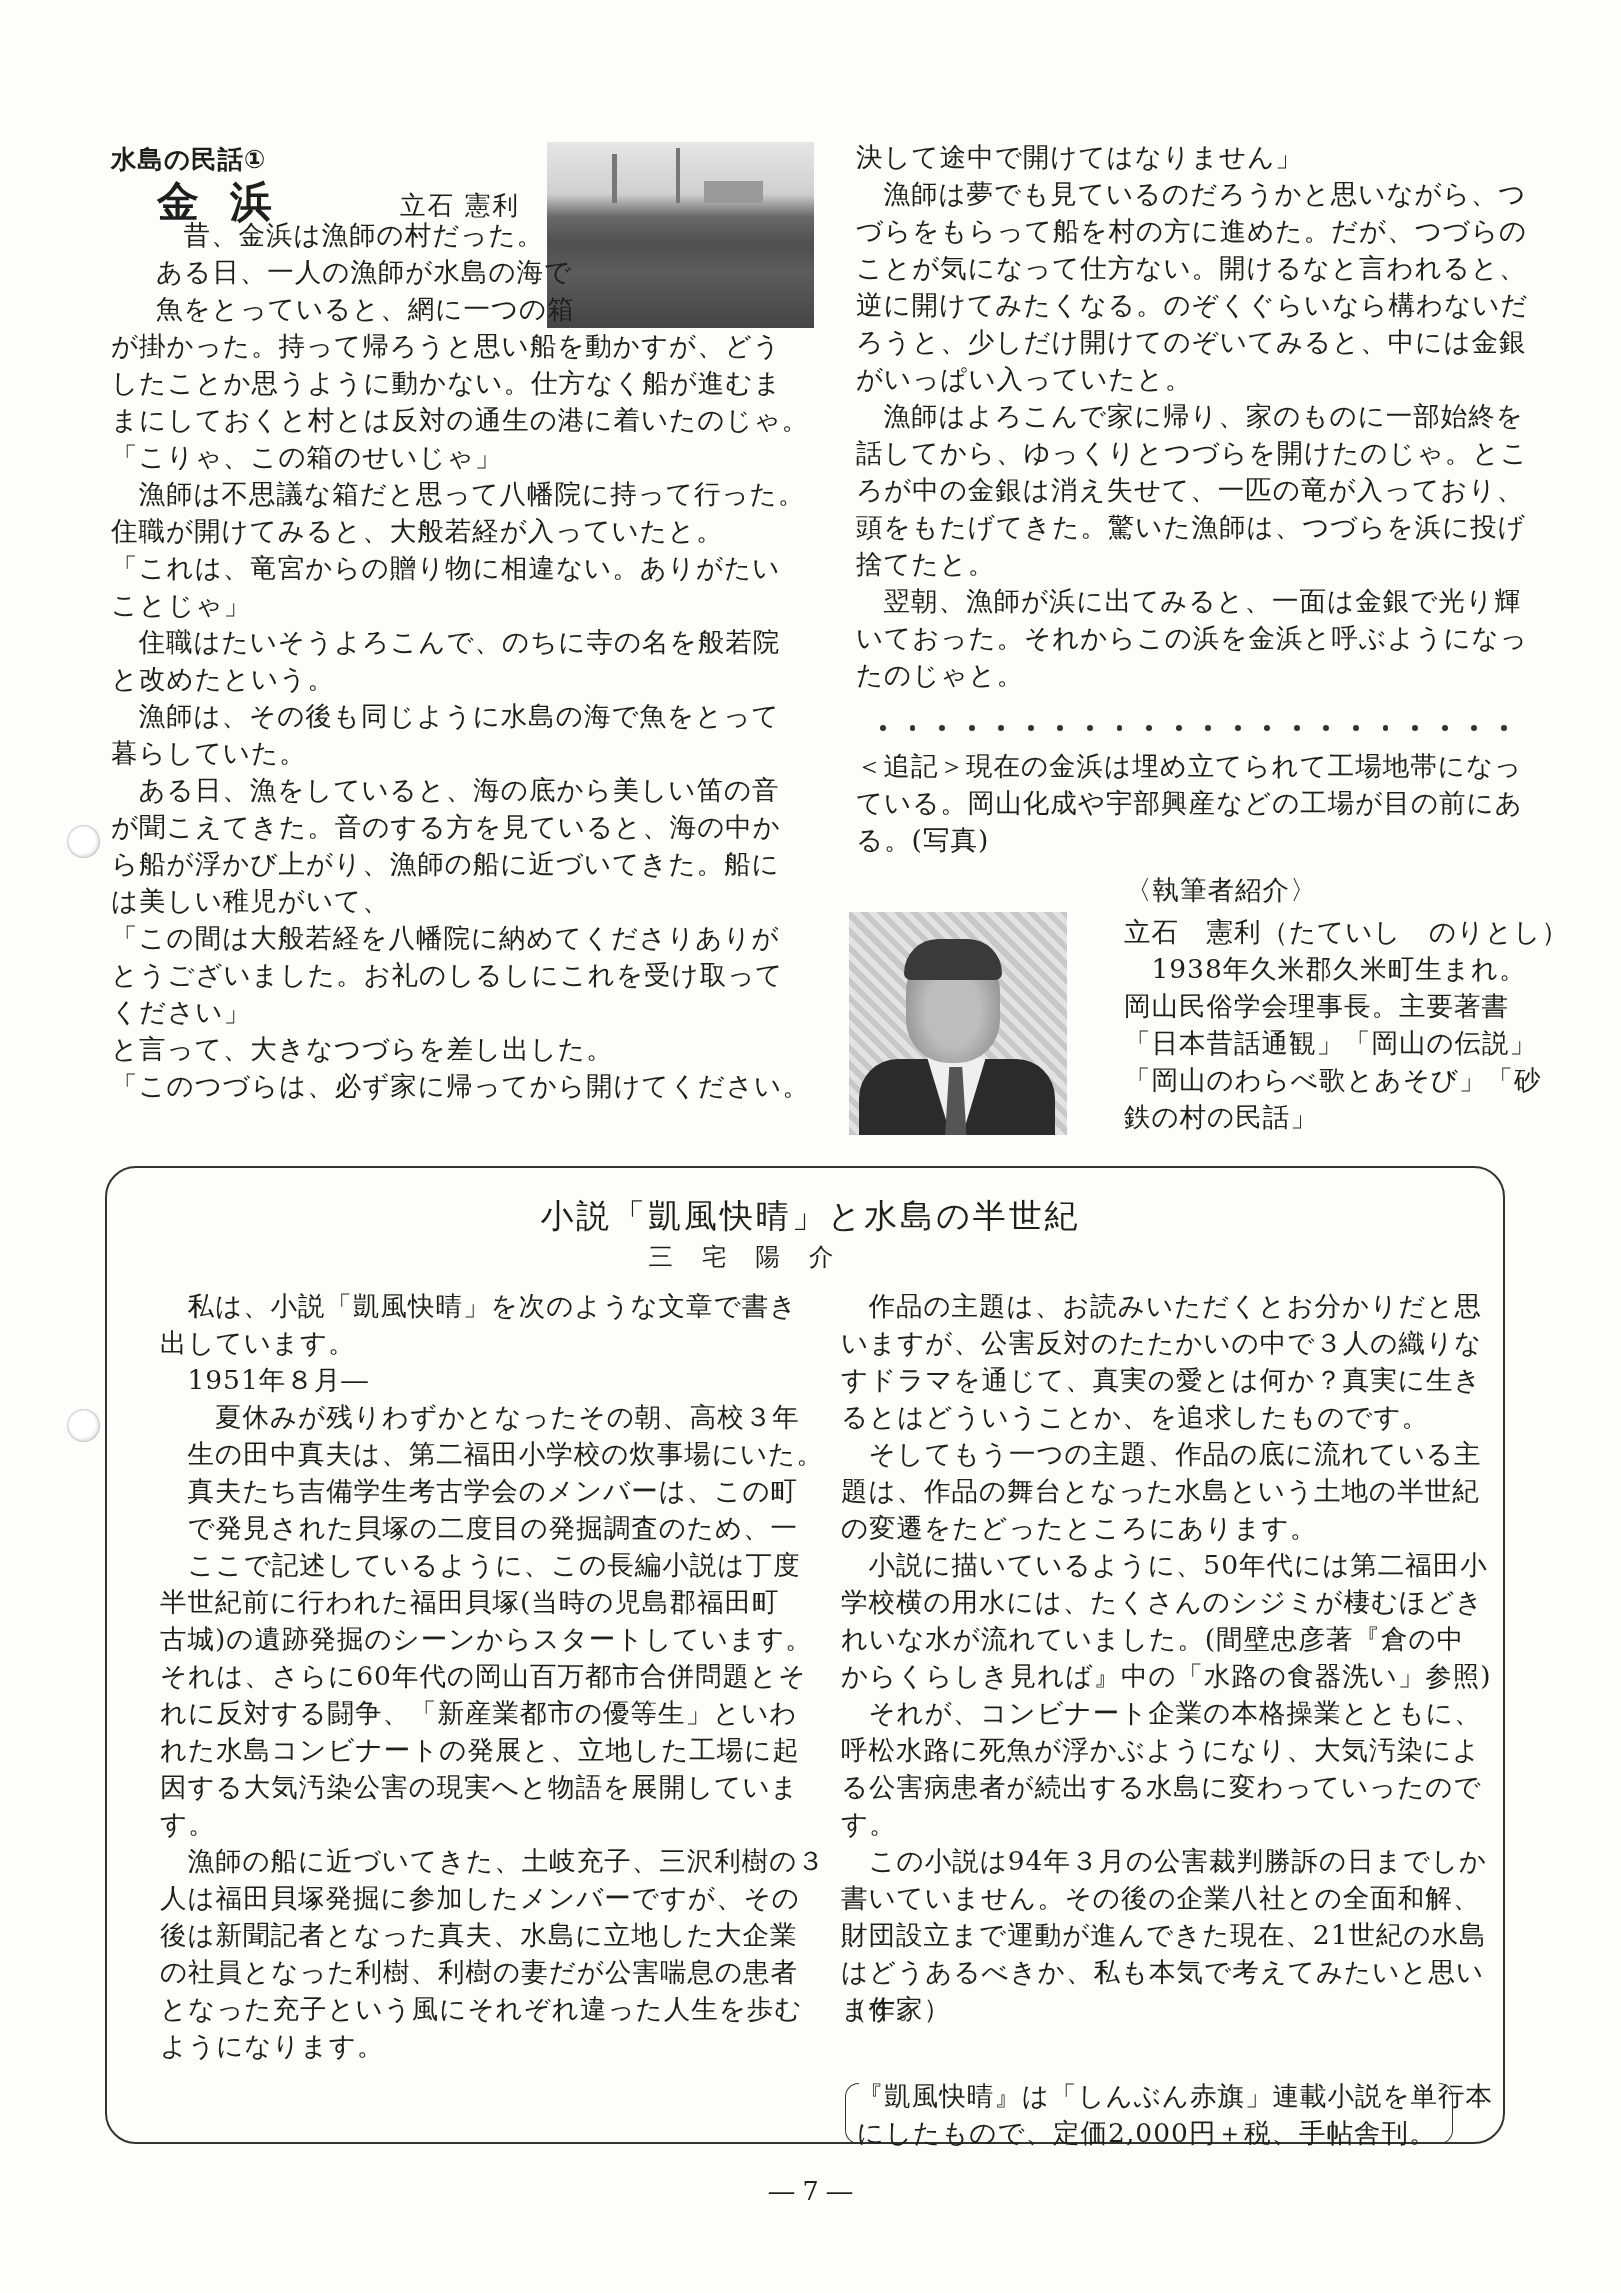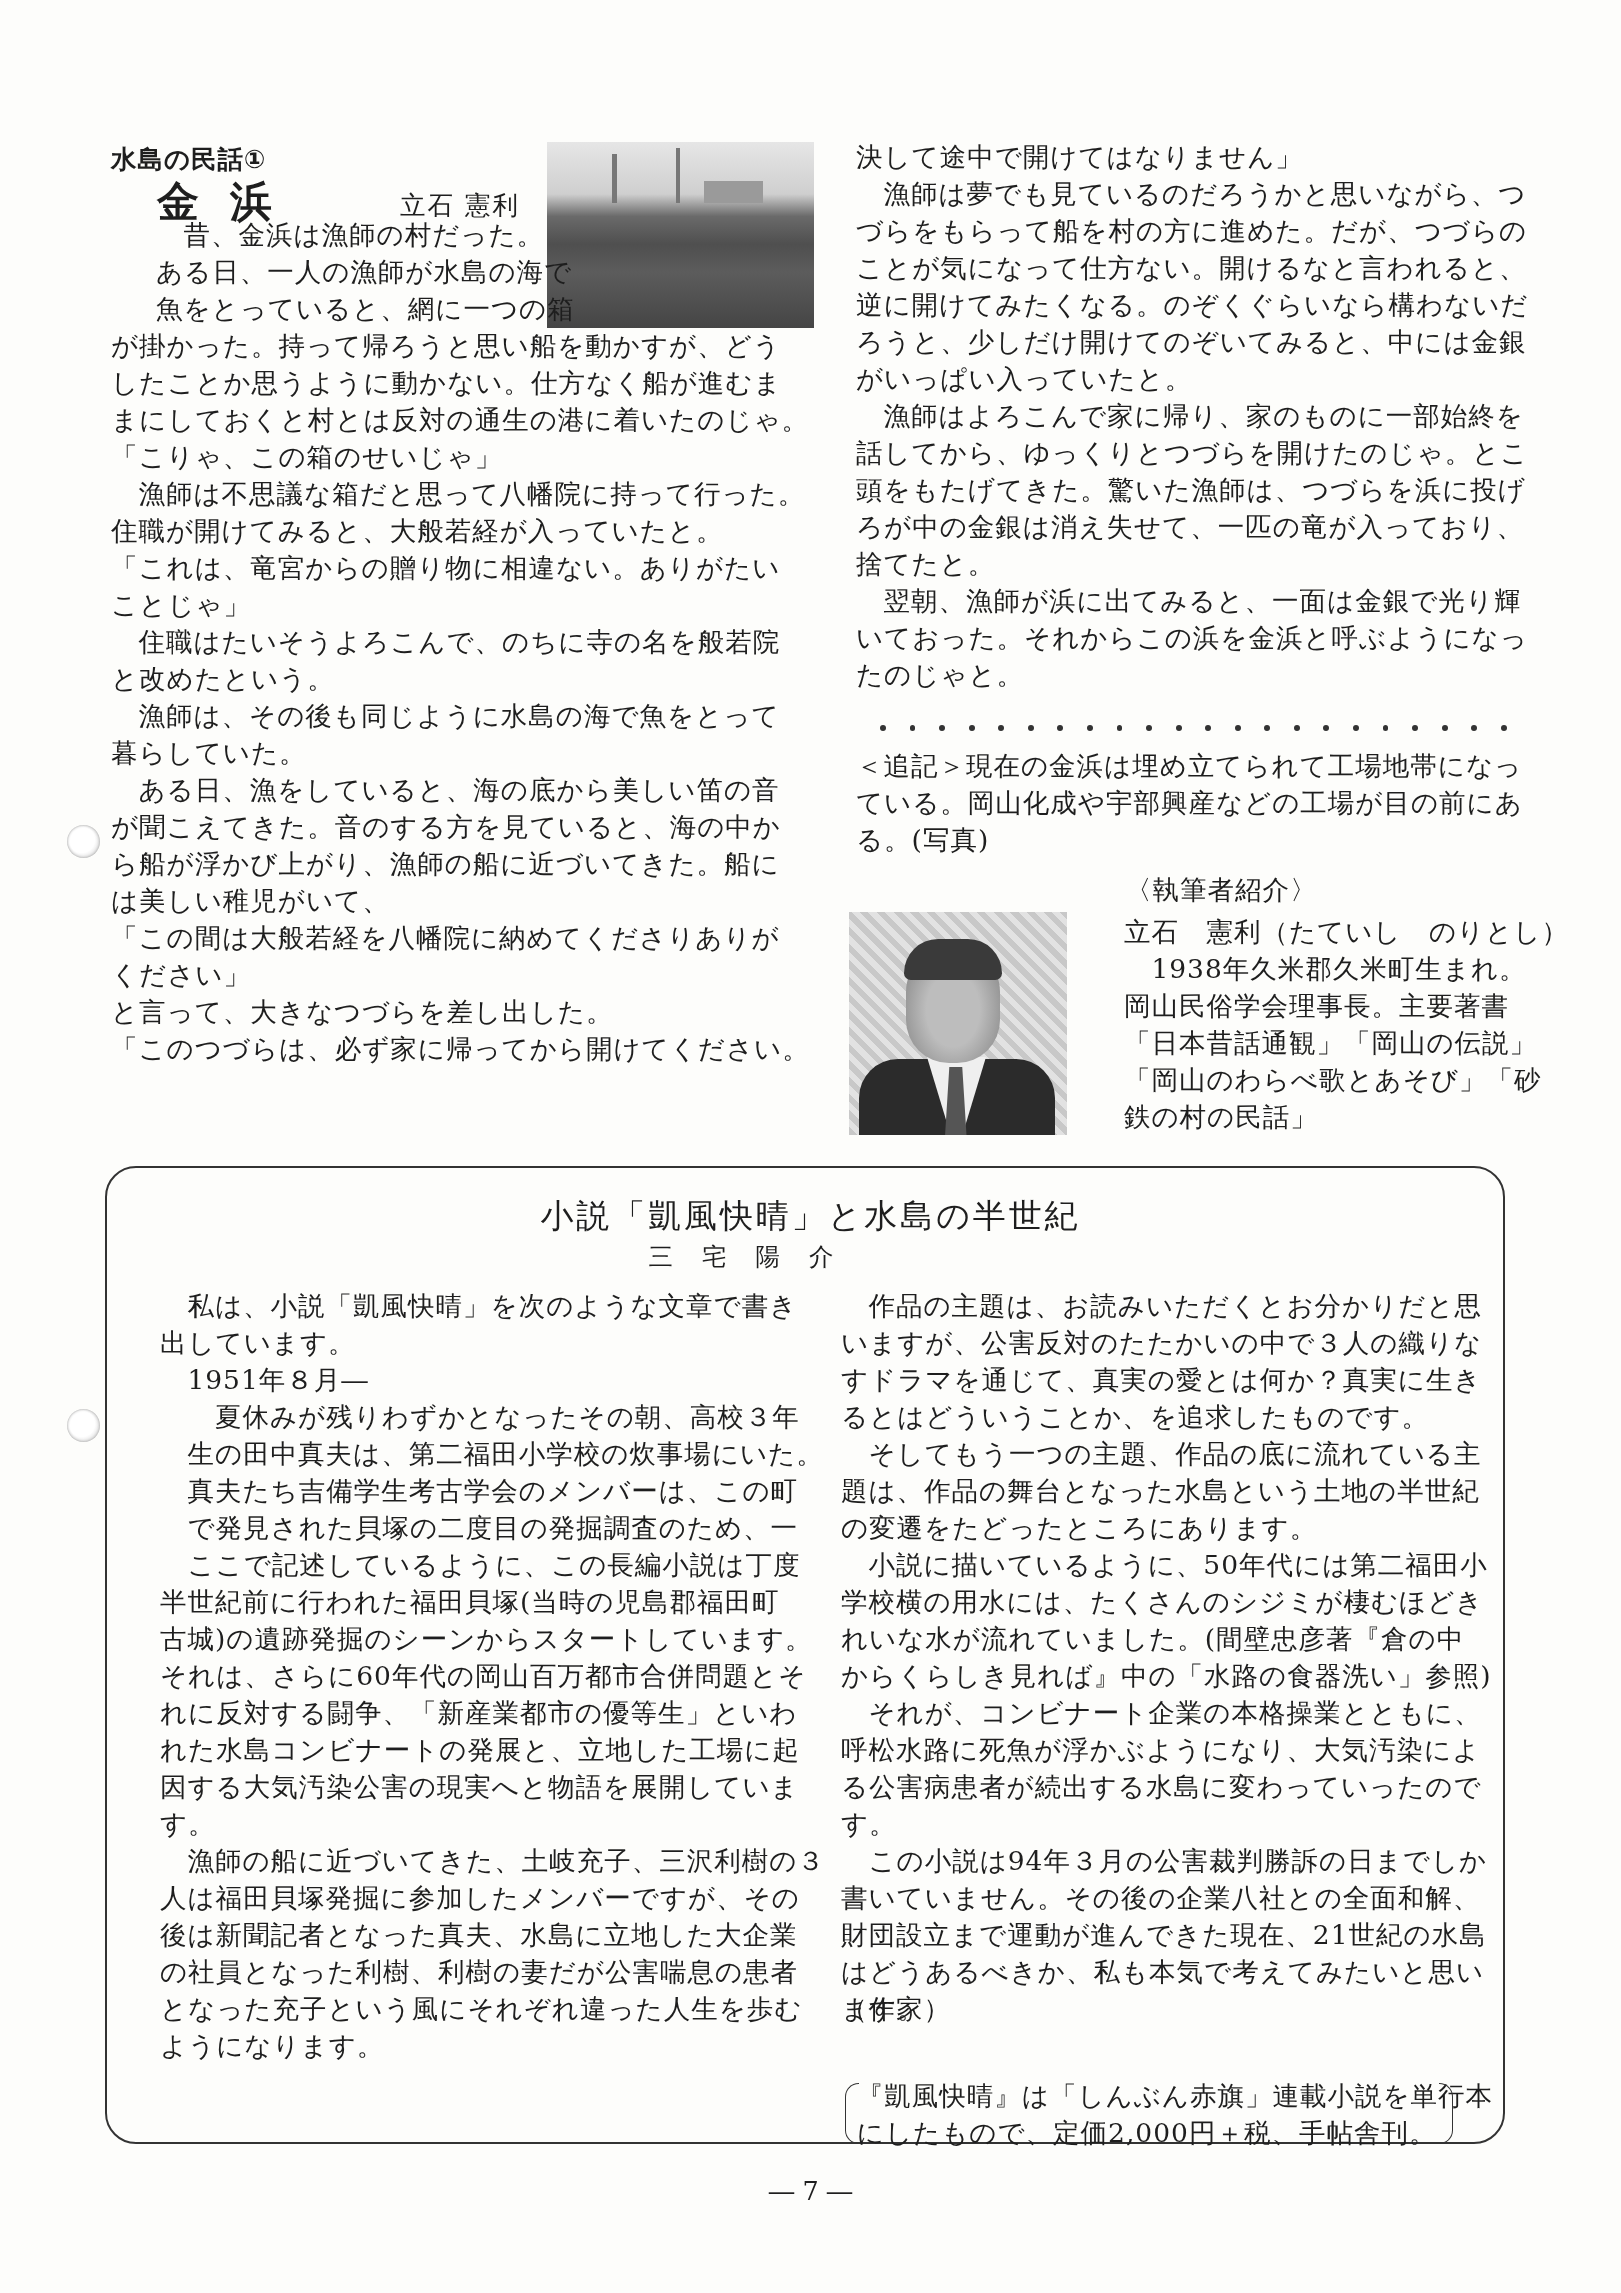--- a/index.html
+++ b/index.html
@@ -106,36 +106,37 @@
     <span class="line">ことじゃ」</span>
     <span class="line ind">住職はたいそうよろこんで、のちに寺の名を般若院</span>
     <span class="line">と改めたという。</span>
     <span class="line ind">漁師は、その後も同じように水島の海で魚をとって</span>
     <span class="line">暮らしていた。</span>
     <span class="line ind">ある日、漁をしていると、海の底から美しい笛の音</span>
     <span class="line">が聞こえてきた。音のする方を見ていると、海の中か</span>
     <span class="line">ら船が浮かび上がり、漁師の船に近づいてきた。船に</span>
     <span class="line">は美しい稚児がいて、</span>
     <span class="line">「この間は大般若経を八幡院に納めてくださりありが</span>
+    <span class="line">とうございました。お礼のしるしにこれを受け取って</span>
     <span class="line">ください」</span>
     <span class="line">と言って、大きなつづらを差し出した。</span>
     <span class="line">「このつづらは、必ず家に帰ってから開けてください。</span>
   </div>
 <div id="story-col2" class="abs">
     <span class="line">決して途中で開けてはなりません」</span>
     <span class="line ind">漁師は夢でも見ているのだろうかと思いながら、つ</span>
     <span class="line">づらをもらって船を村の方に進めた。だが、つづらの</span>
     <span class="line">ことが気になって仕方ない。開けるなと言われると、</span>
     <span class="line">逆に開けてみたくなる。のぞくぐらいなら構わないだ</span>
     <span class="line">ろうと、少しだけ開けてのぞいてみると、中には金銀</span>
     <span class="line">がいっぱい入っていたと。</span>
     <span class="line ind">漁師はよろこんで家に帰り、家のものに一部始終を</span>
     <span class="line">話してから、ゆっくりとつづらを開けたのじゃ。とこ</span>
+    <span class="line">ろが中の金銀は消え失せて、一匹の竜が入っており、</span>
     <span class="line">頭をもたげてきた。驚いた漁師は、つづらを浜に投げ</span>
-    <span class="line">ろが中の金銀は消え失せて、一匹の竜が入っており、</span>
     <span class="line">捨てたと。</span>
     <span class="line ind">翌朝、漁師が浜に出てみると、一面は金銀で光り輝</span>
     <span class="line">いておった。それからこの浜を金浜と呼ぶようになっ</span>
     <span class="line">たのじゃと。</span>
   </div>
 
 <div id="dots" class="abs">
     <span></span>
     <span></span>
     <span></span>

